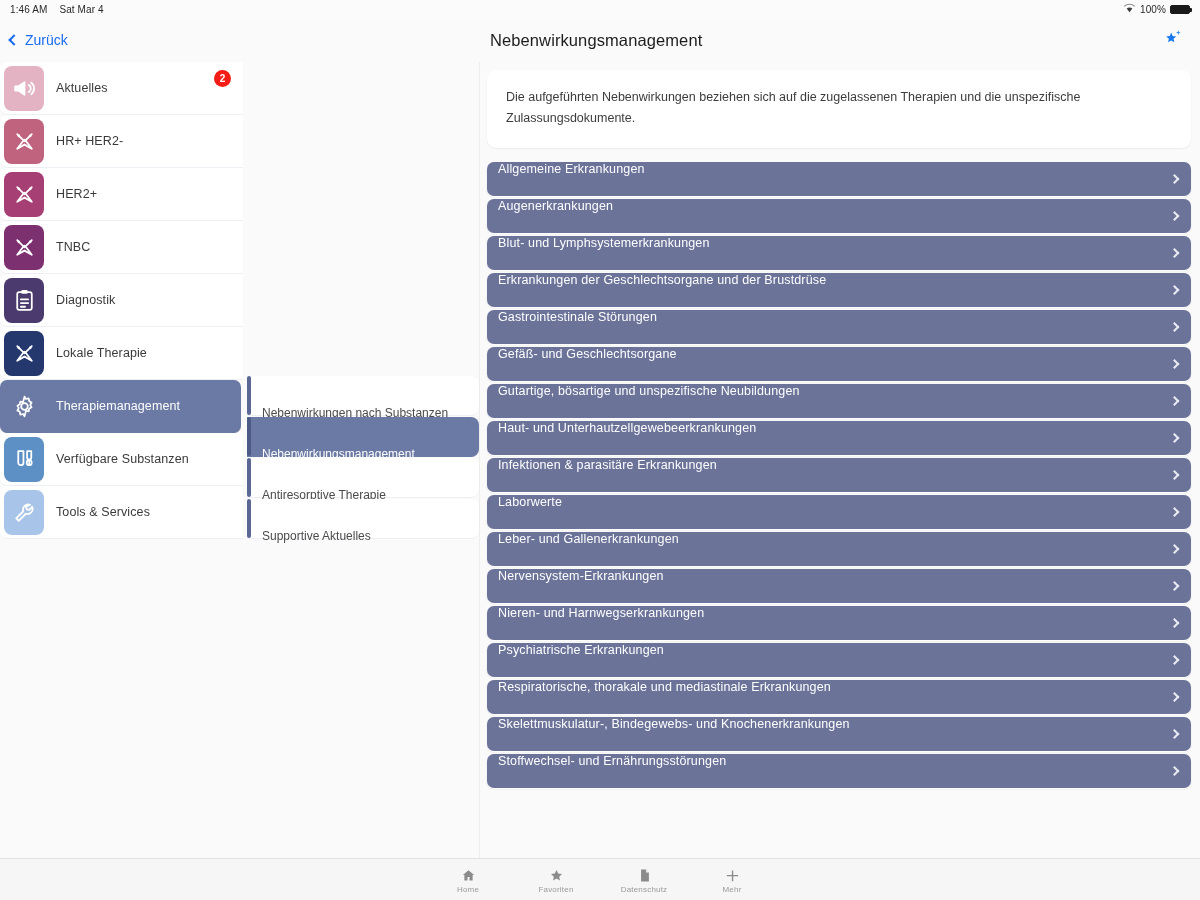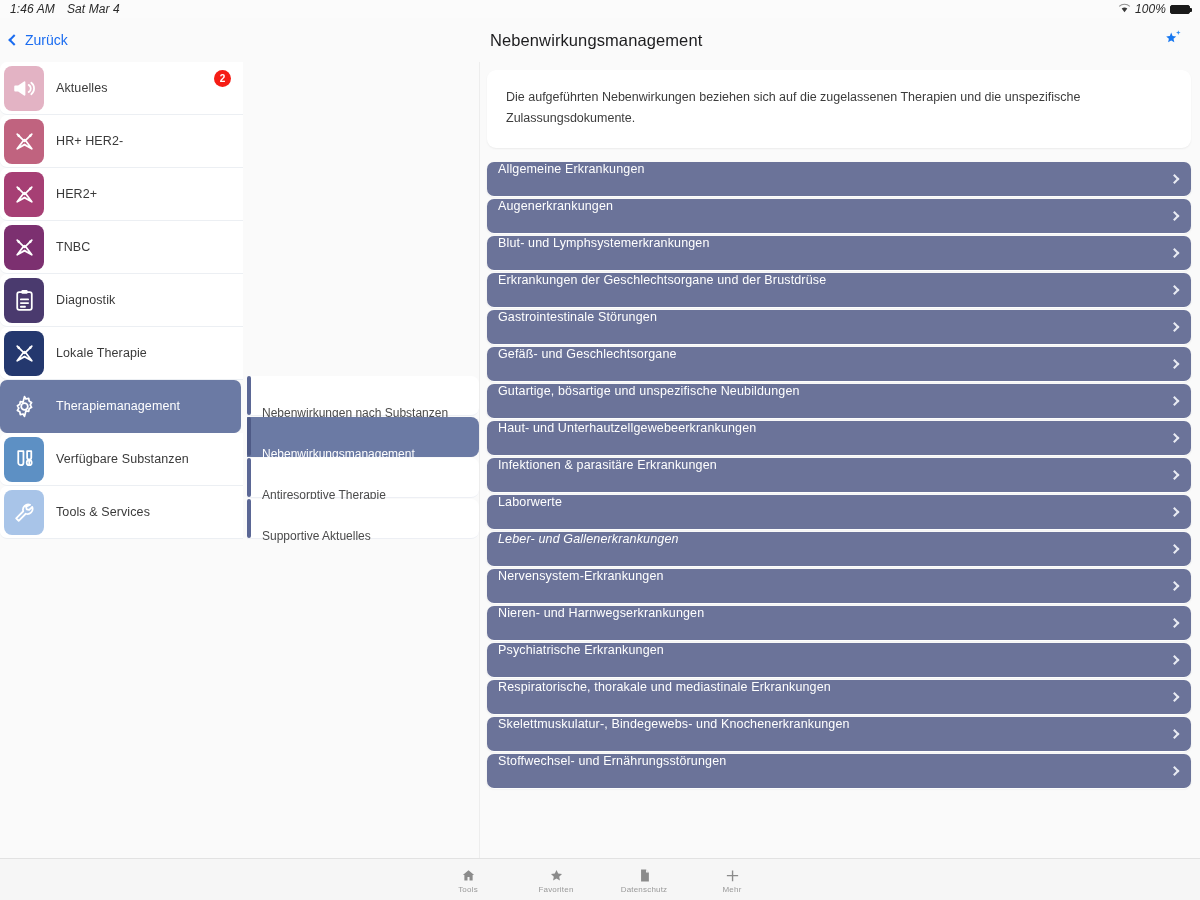--- a/index.html
+++ b/index.html
@@ -9,21 +9,21 @@
     background: #ffffff;
     overflow: hidden;
   }
   .screen { position: relative; width: 1200px; height: 900px; background: #fafafa; }
 
   
   .statusbar {
     position: absolute; top: 0; left: 0; width: 1200px; height: 18px;
     display: flex; align-items: center; justify-content: space-between;
     padding: 0 10px; background: #fbfbfb;
-    font-size: 12px; color: #2a2a2a; letter-spacing: .1px; font-style: italic;
+    font-size: 10px; color: #2a2a2a; letter-spacing: .1px;
   }
   .sb-left { display: flex; gap: 12px; align-items: center; }
   .sb-right { display: flex; gap: 4px; align-items: center; }
   .batt {
     width: 20px; height: 9px; border: 1px solid #1a1a1a; border-radius: 2px;
     background: #1a1a1a; position: relative;
   }
   .batt::after { content:""; position:absolute; right:-3px; top:2.5px; width:2px; height:4px; background:#1a1a1a; border-radius:0 1px 1px 0;}
 
   
@@ -324,21 +324,21 @@
           <span class="chev-right"></span>
         </div>
         <div class="cat-item" style="background: rgb(107, 115, 153);">
           <div class="cat-label">Infektionen &amp; parasitäre Erkrankungen</div>
           <span class="chev-right"></span>
         </div>
         <div class="cat-item" style="background: rgb(107, 115, 153);">
           <div class="cat-label">Laborwerte</div>
           <span class="chev-right"></span>
         </div>
-        <div class="cat-item" style="background: rgb(107, 115, 153); font-style: italic;">
+        <div class="cat-item" style="background: rgb(107, 115, 153);">
           <div class="cat-label">Leber- und Gallenerkrankungen</div>
           <span class="chev-right"></span>
         </div>
         <div class="cat-item" style="background: rgb(107, 115, 153);">
           <div class="cat-label">Nervensystem-Erkrankungen</div>
           <span class="chev-right"></span>
         </div>
         <div class="cat-item" style="background: rgb(107, 115, 153);">
           <div class="cat-label">Nieren- und Harnwegserkrankungen</div>
           <span class="chev-right"></span>
@@ -362,21 +362,21 @@
       </div>
   </div>
 
   <div class="tabbar" id="tabbar">
       <div class="tab">
         <div class="tab-icon">
           <svg viewBox="0 0 24 24">
             <path d="M12 3.4 3 11h2.4v9h5v-5.6h3.2V20h5v-9H21z" fill="#8b8b8b"></path>
           </svg>
         </div>
-        <div class="tab-label">Tools</div>
+        <div class="tab-label">Home</div>
       </div>
       <div class="tab">
         <div class="tab-icon">
           <svg viewBox="0 0 24 24">
             <path d="M12 3.3l2.7 5.6 6.1.8-4.5 4.2 1.2 6-5.5-3-5.5 3 1.2-6L3.2 9.7l6.1-.8z" fill="#8b8b8b"></path>
           </svg>
         </div>
         <div class="tab-label">Favoriten</div>
       </div>
       <div class="tab">

